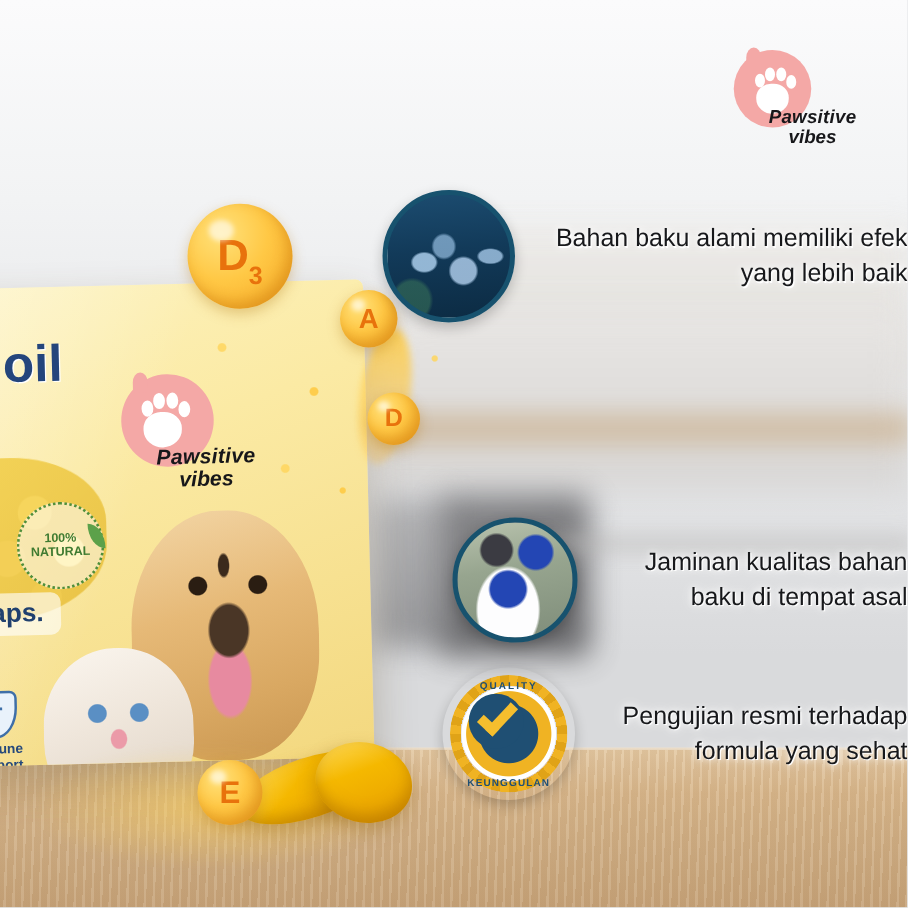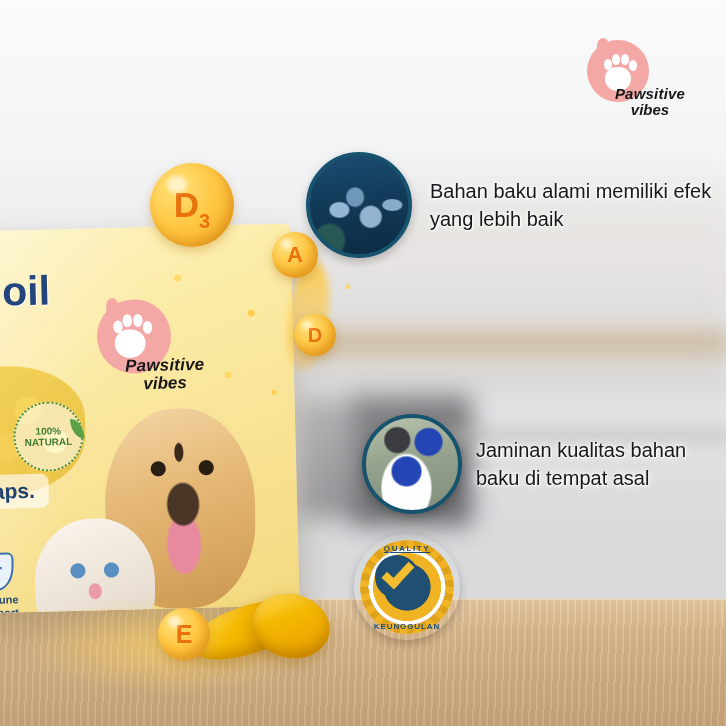--- a/index.html
+++ b/index.html
@@ -305,25 +305,26 @@
   }
   .check {
     position:absolute; left:29px; top:30px; width:30px; height:17px;
     border-left:8px solid #f5be2e; border-bottom:8px solid #f5be2e;
     transform:rotate(-47deg);
   }
   .badge-txt-top, .badge-txt-bot {
     position:absolute; left:0; right:0; text-align:center;
     color:#1f4f73; font-size:8px; font-weight:bold; letter-spacing:1.6px;
   }
-  .badge-txt-top{ top:10px;text-decoration:underline; } .badge-txt-bot{ bottom:9px; letter-spacing:.9px; }
+  .badge-txt-top{ top:10px; } .badge-txt-bot{ bottom:9px; letter-spacing:.9px; }
 
   .feat-text {
     color:#17181b; font-size:20px; line-height:1.42;
     text-shadow:0 0 5px #fff, 0 0 10px #fff, 1px 1px 0 rgba(255,255,255,.95);
+    text-align:right;
   }
   #feat1 { left:306px; top:152px; }
   #feat1 .circ { width:106px; height:106px; }
   #feat1 .feat-text { margin-left:18px; }
   #feat2 { left:362px; top:285px; }
   #feat2 .circ { width:100px; height:100px; }
   #feat2 .feat-text { margin-left:14px; }
   #feat3 { left:362px; top:414px; }
   #feat3 .circ { width:100px; height:100px; }
   #feat3 .feat-text { margin-left:14px; }
@@ -426,15 +427,16 @@
 
   <div class="feat" id="feat4">
     <div class="circ">
       <div class="badge-q"></div>
       <div class="badge-ring"></div>
       <div class="badge-txt-top">QUALITY</div>
       <div class="badge-inner"></div>
       <div class="check"></div>
       <div class="badge-txt-bot">KEUNGGULAN</div>
     </div>
+    <div class="feat-text">Pengujian resmi terhadap formula yang sehat</div>
   </div>
 
 </div>
 
 </body></html>

